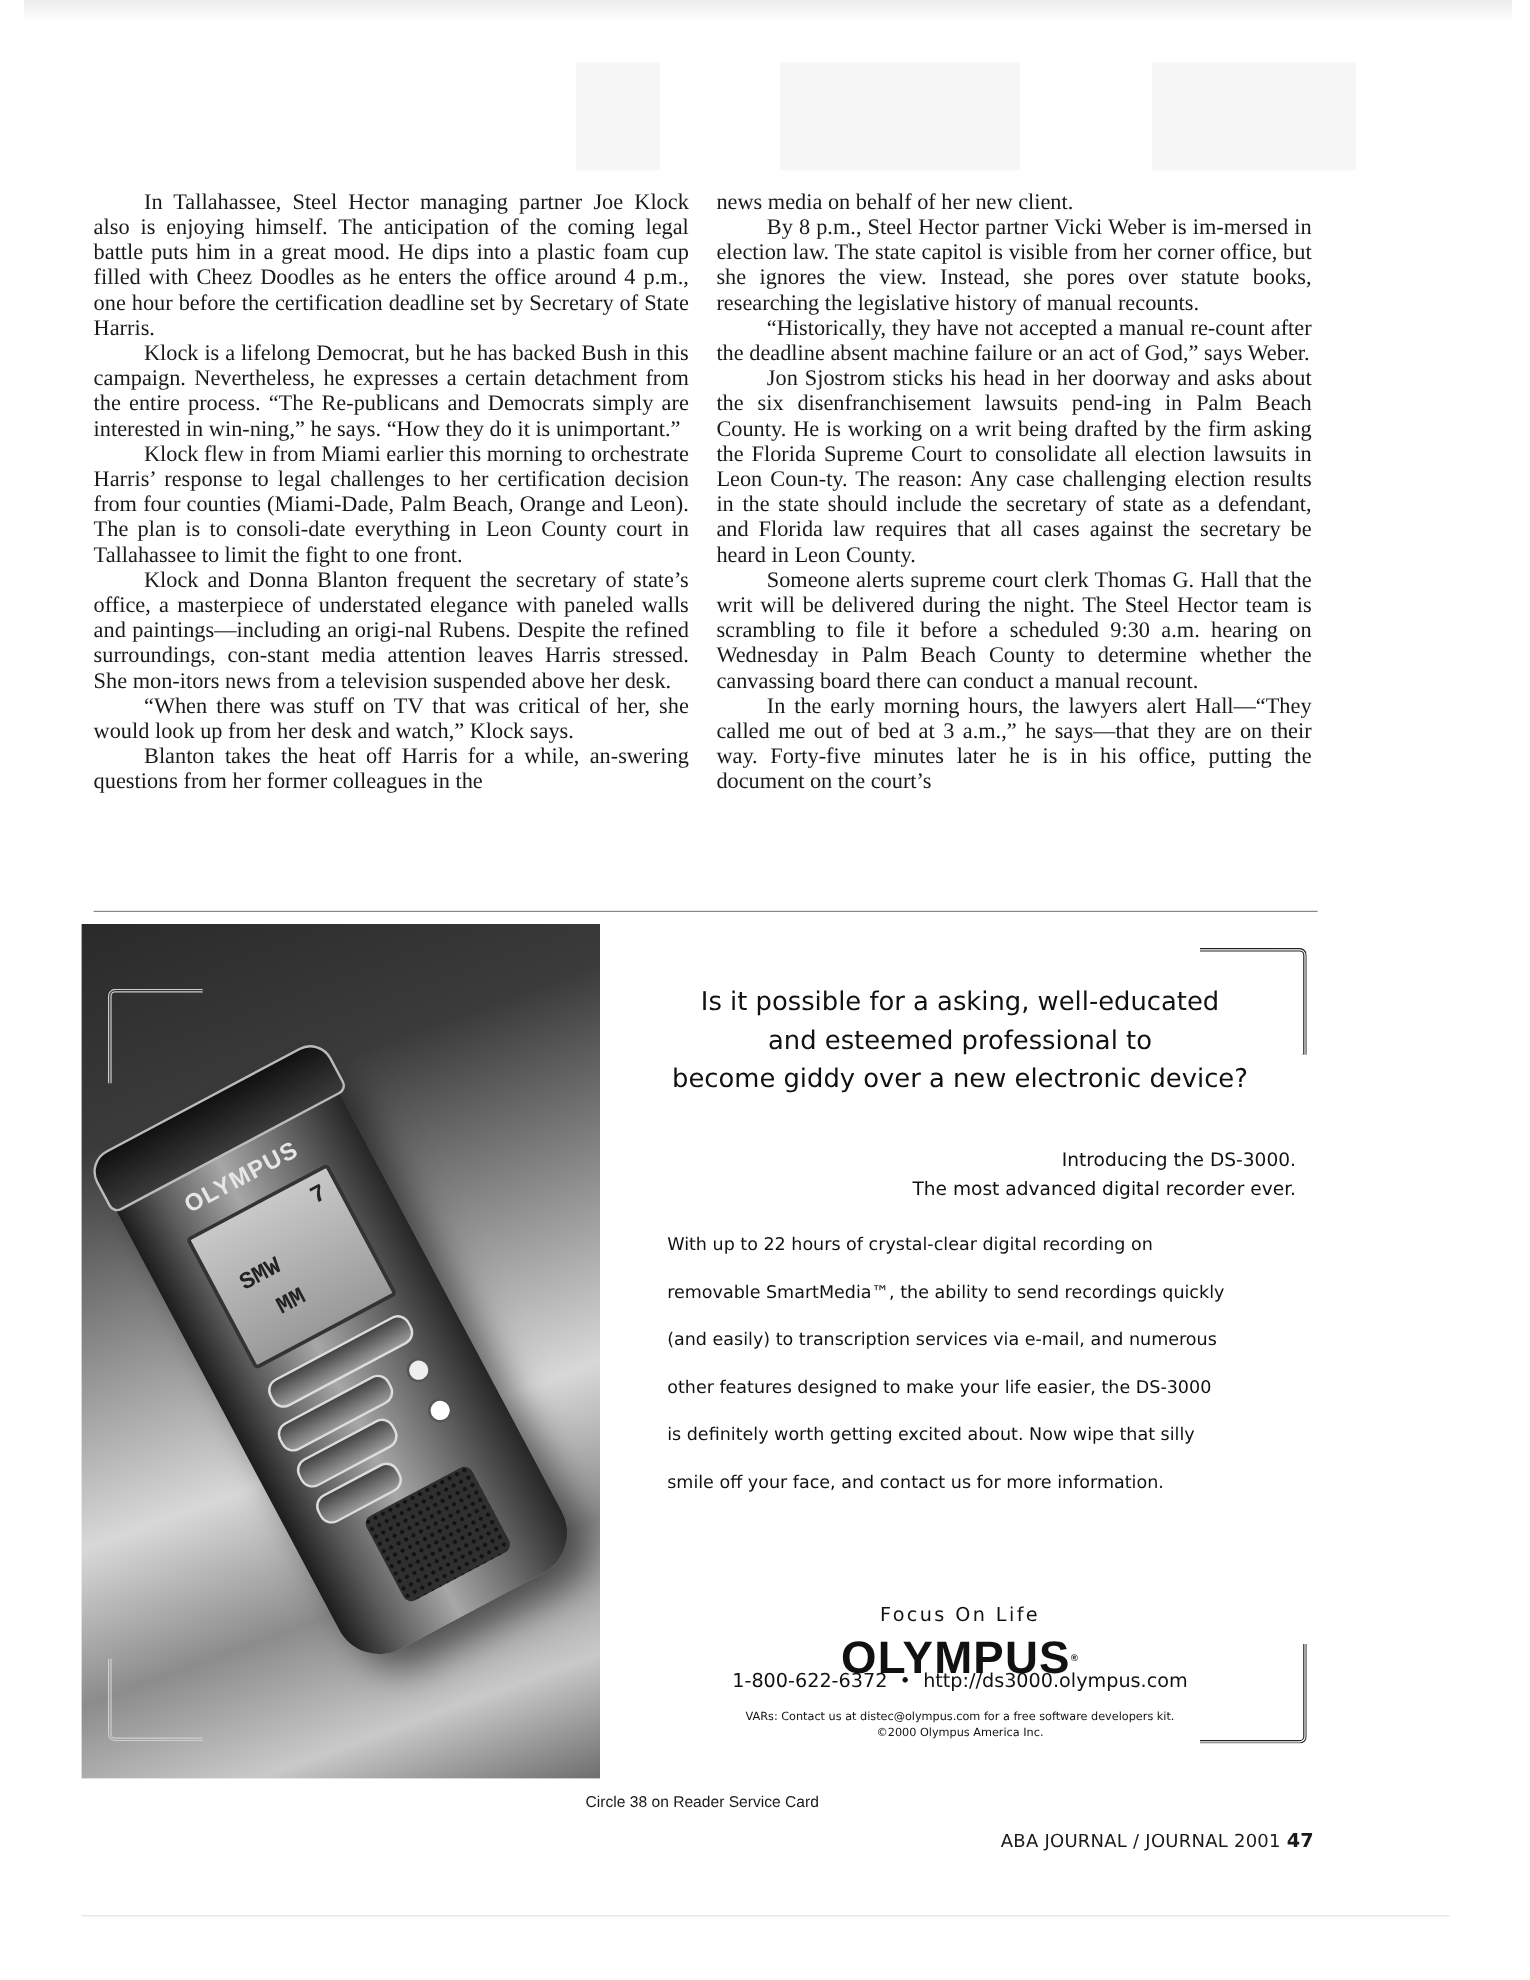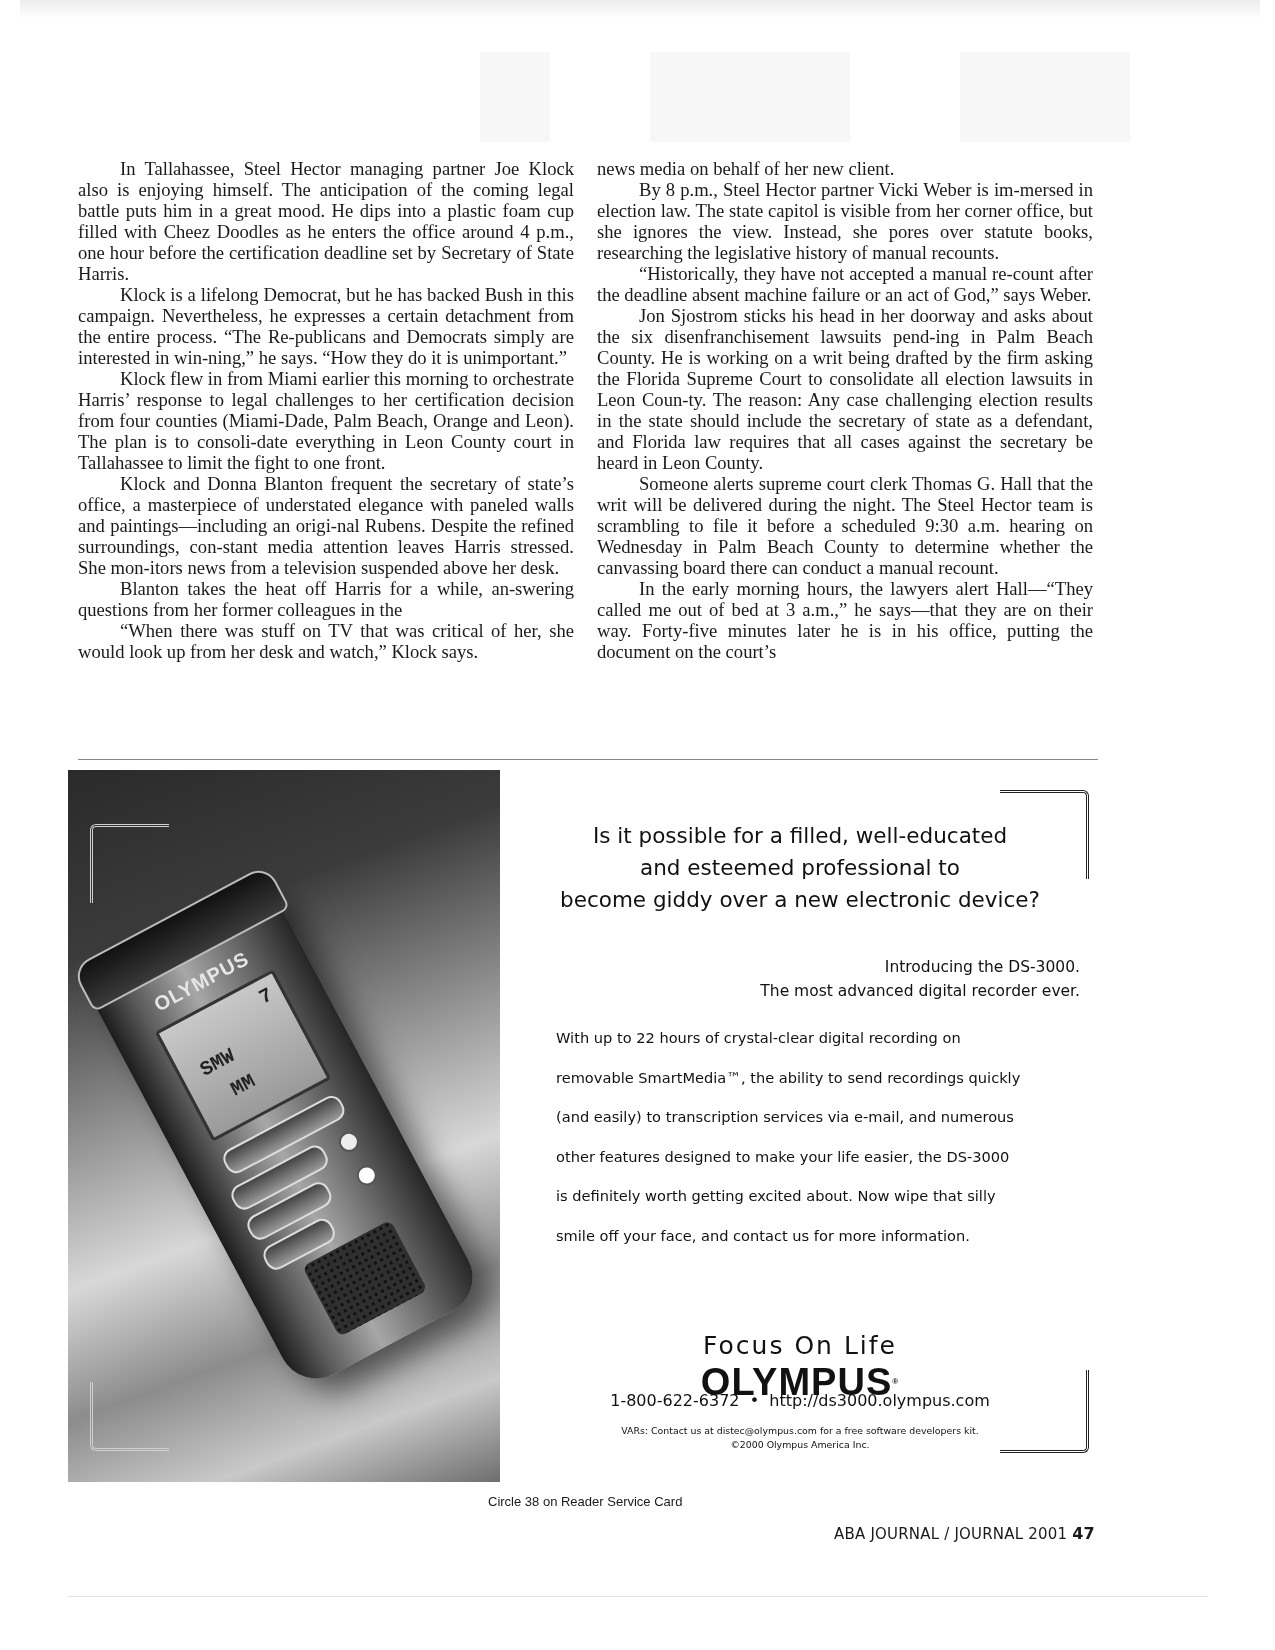--- a/index.html
+++ b/index.html
@@ -65,43 +65,43 @@
   .corner-r { position:absolute; border: 3px double #222; }
   .corner-tr { left: 1000px; top: 790px; width: 86px; height: 86px; border-left:none; border-bottom:none; border-radius: 0 6px 0 0; }
   .corner-br { left: 1000px; top: 1370px; width: 86px; height: 80px; border-left:none; border-top:none; border-radius: 0 0 6px 0; }
 
   .ad-copy { position:absolute; left: 520px; width: 560px; text-align:center; font-family: "DejaVu Sans", sans-serif; color:#111; }
   .headline { top: 820px; font-size: 21.5px; line-height: 32px; }
   .intro { top: 955px; font-size: 15.5px; line-height: 24px; text-align: right; }
   .body-copy { top: 1018px; left: 556px; width: 520px; text-align:left; font-size: 14.6px; line-height: 39.5px; }
   .logo { top: 1362px; font-family: "Liberation Sans", sans-serif; font-weight: 900; font-size: 38px; letter-spacing: 1px; line-height: 40px; }
   .logo sup { font-size: 8px; vertical-align: top; }
-  .tagline { top: 1331px; font-size: 25px; letter-spacing: 2px; line-height: 30px; }
+  .tagline { top: 1331px; font-size: 16px; letter-spacing: 2px; line-height: 30px; }
   .contact { top: 1392px; font-size: 16px; line-height: 18px; }
   .vars { top: 1424px; font-size: 9.4px; line-height: 14px; }
   .reader-card { position:absolute; left: 488px; top: 1494px; font-family: "Liberation Sans", sans-serif; font-size: 13px; }
   .footer { position:absolute; left: 834px; top: 1524px; font-family: "DejaVu Sans", sans-serif; font-size: 15px; letter-spacing: 0.2px; }
   .footer b { font-weight: bold; font-size: 16px; text-align: center; }
   .bottom-rule { position:absolute; left: 68px; top: 1596px; width: 1140px; height: 1px; background:#e3e3e3; }
 </style>
 </head>
 <body>
 
 <div class="top-smudge"></div>
 <div class="scan-ghost" style="left:480px;top:52px;width:70px;height:90px;"></div>
 <div class="scan-ghost" style="left:650px;top:52px;width:200px;height:90px;"></div>
 <div class="scan-ghost" style="left:960px;top:52px;width:170px;height:90px;"></div>
 
 <div class="col left">
   <p class="ind">In Tallahassee, Steel Hector managing partner Joe Klock also is enjoying himself. The anticipation of the coming legal battle puts him in a great mood. He dips into a plastic foam cup filled with Cheez Doodles as he enters the office around 4 p.m., one hour before the certification deadline set by Secretary of State Harris.</p>
   <p class="ind">Klock is a lifelong Democrat, but he has backed Bush in this campaign. Nevertheless, he expresses a certain detachment from the entire process. “The Re-publicans and Democrats simply are interested in win-ning,” he says. “How they do it is unimportant.”</p>
   <p class="ind">Klock flew in from Miami earlier this morning to orchestrate Harris’ response to legal challenges to her certification decision from four counties (Miami-Dade, Palm Beach, Orange and Leon). The plan is to consoli-date everything in Leon County court in Tallahassee to limit the fight to one front.</p>
   <p class="ind">Klock and Donna Blanton frequent the secretary of state’s office, a masterpiece of understated elegance with paneled walls and paintings—including an origi-nal Rubens. Despite the refined surroundings, con-stant media attention leaves Harris stressed. She mon-itors news from a television suspended above her desk.</p>
+  <p class="ind">“When there was stuff on TV that was critical of her, she would look up from her desk and watch,” Klock says.</p>
   <p class="ind">Blanton takes the heat off Harris for a while, an-swering questions from her former colleagues in the</p>
-  <p class="ind">“When there was stuff on TV that was critical of her, she would look up from her desk and watch,” Klock says.</p>
 </div>
 
 <div class="col right">
   <p class="cont">news media on behalf of her new client.</p>
   <p class="ind">By 8 p.m., Steel Hector partner Vicki Weber is im-mersed in election law. The state capitol is visible from her corner office, but she ignores the view. Instead, she pores over statute books, researching the legislative history of manual recounts.</p>
   <p class="ind">“Historically, they have not accepted a manual re-count after the deadline absent machine failure or an act of God,” says Weber.</p>
   <p class="ind">Jon Sjostrom sticks his head in her doorway and asks about the six disenfranchisement lawsuits pend-ing in Palm Beach County. He is working on a writ being drafted by the firm asking the Florida Supreme Court to consolidate all election lawsuits in Leon Coun-ty. The reason: Any case challenging election results in the state should include the secretary of state as a defendant, and Florida law requires that all cases against the secretary be heard in Leon County.</p>
   <p class="ind">Someone alerts supreme court clerk Thomas G. Hall that the writ will be delivered during the night. The Steel Hector team is scrambling to file it before a scheduled 9:30 a.m. hearing on Wednesday in Palm Beach County to determine whether the canvassing board there can conduct a manual recount.</p>
   <p class="ind">In the early morning hours, the lawyers alert Hall—“They called me out of bed at 3 a.m.,” he says—that they are on their way. Forty-five minutes later he is in his office, putting the document on the court’s</p>
 </div>
@@ -126,21 +126,21 @@
     <div class="dot" style="left:150px;top:262px;"></div>
     <div class="dot" style="left:150px;top:300px;background:#fff;"></div>
     <div class="grille"></div>
   </div>
 </div>
 
 <div class="corner-r corner-tr"></div>
 <div class="corner-r corner-br"></div>
 
 <div class="ad-copy headline">
-  <div>Is it possible for a filled, well-educated</div>
+  <div>Is it possible for a asking, well-educated</div>
   <div>and esteemed professional to</div>
   <div>become giddy over a new electronic device?</div>
 </div>
 
 <div class="ad-copy intro">
   <div>Introducing the DS-3000.</div>
   <div>The most advanced digital recorder ever.</div>
 </div>
 
 <div class="ad-copy body-copy">

